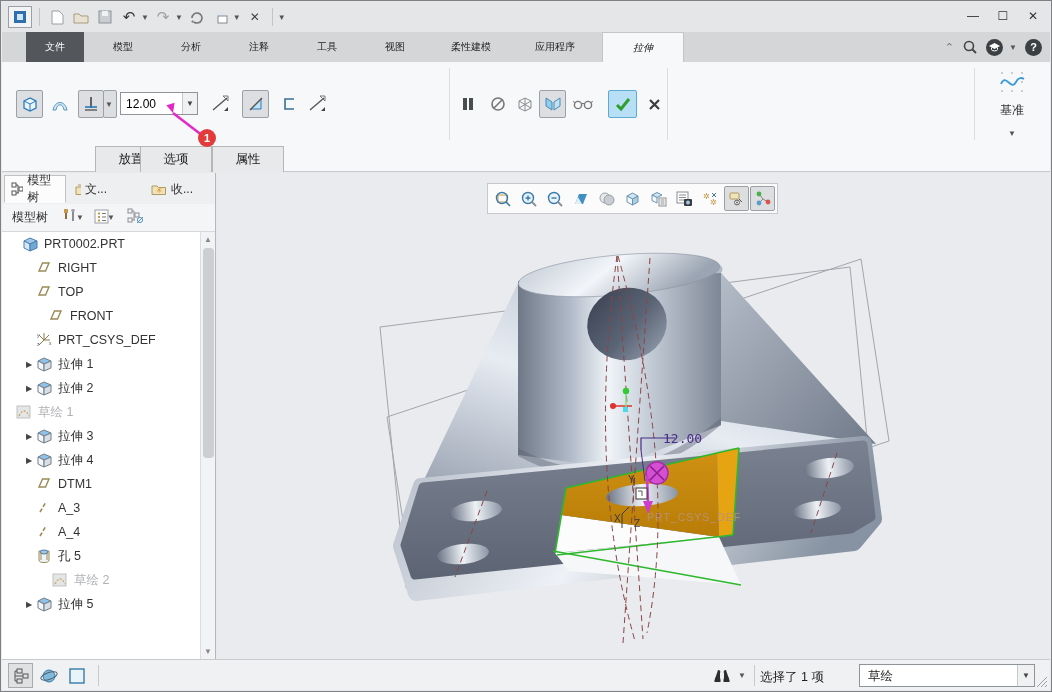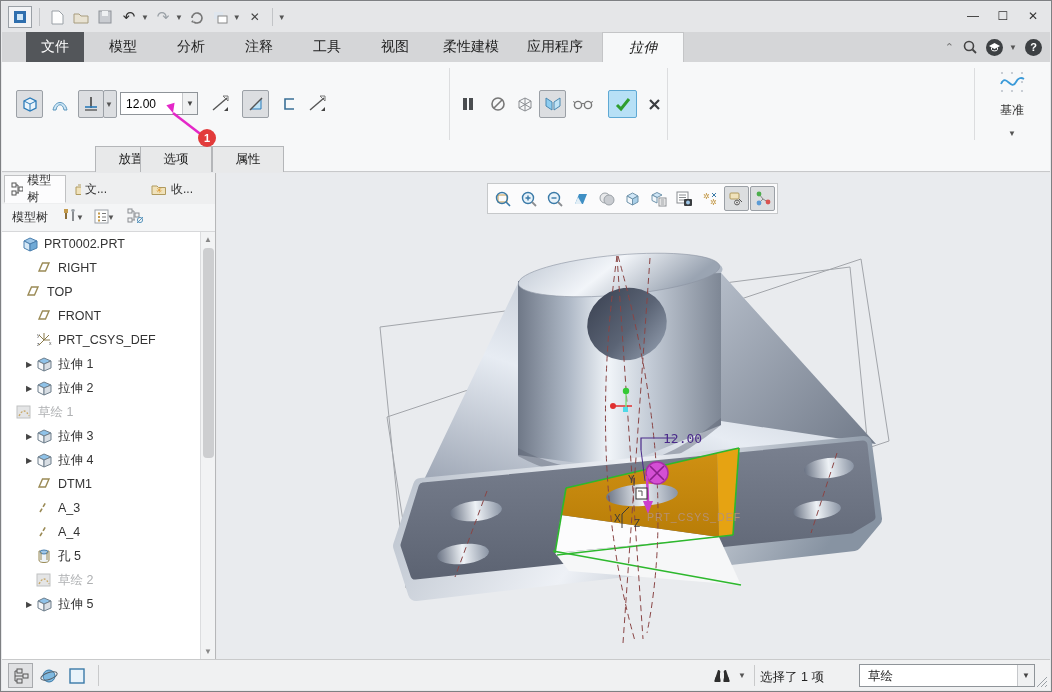--- a/index.html
+++ b/index.html
@@ -12,21 +12,21 @@
   .qat-btn { width:20px; height:20px; display:flex; align-items:center; justify-content:center; border:1px solid transparent; border-radius:2px; }
   .app-icon-box { width:24px; height:22px; border:1px solid #9aa0a6; background:#f2f3f5; display:flex; align-items:center; justify-content:center; }
   .vsep { width:1px; height:18px; background:#c2c4c7; margin:0 3px; }
   .dd { font-size:8px; color:#555; margin-left:-2px; }
   #title-text { position:absolute; top:7px; left:0; width:100%; text-align:center; font-size:12.5px; color:#222; pointer-events:none; }
   .wincontrols { position:absolute; right:8px; top:5px; display:flex; gap:12px; }
   .winbtn { width:18px; height:18px; display:flex; align-items:center; justify-content:center; font-size:12px; color:#333; }
 
   
   #tabstrip { position:absolute; left:1px; top:31px; width:1048px; height:30px; background:#d5d6d8; }
-  .rtab { position:absolute; top:0; height:30px; display:flex; align-items:center; justify-content:center; font-size:14px; color:#222; }
+  .rtab { position:absolute; top:0; height:30px; display:flex; align-items:center; justify-content:center; font-size:10px; color:#222; }
   .rtab.file { background:#53565a; color:#fff; }
   .rtab.active { background:#f7f8f9; font-style:italic; border:1px solid #c4c5c7; border-bottom:none; }
   .strip-icons { position:absolute; right:8px; top:0; height:30px; display:flex; align-items:center; gap:8px; }
   .circle-ico { width:17px; height:17px; border-radius:50%; background:#3d4043; color:#fff; font-size:11px; display:flex; align-items:center; justify-content:center; font-weight:bold; }
 
   
   #ribbon { position:absolute; left:1px; top:61px; width:1048px; height:84px; background:#f7f8f9; }
   .rib-sep { position:absolute; top:6px; height:72px; width:1px; background:#dcdddf; }
   .dash-btn { position:absolute; top:28px; height:28px; display:flex; align-items:center; justify-content:center; border:1px solid transparent; border-radius:2px; background:transparent; }
   .dash-btn.pressed { background:#dcdee1; border-color:#9ba0a6; }
@@ -371,28 +371,28 @@
             </svg></span>
           <span>PRT0002.PRT</span>
         </div>
         <div class="trow" style="padding-left: 20px;">
           <span class="arrow"></span>
           <span class="ticon"><svg width="16" height="14">
               <polygon points="3,11 6.5,3 13,3 9.5,11" fill="none" stroke="#9a8a55" stroke-width="1.4"></polygon>
             </svg></span>
           <span>RIGHT</span>
         </div>
-        <div class="trow" style="padding-left: 9px;">
+        <div class="trow" style="padding-left: 20px;">
           <span class="arrow"></span>
           <span class="ticon"><svg width="16" height="14">
               <polygon points="3,11 6.5,3 13,3 9.5,11" fill="none" stroke="#9a8a55" stroke-width="1.4"></polygon>
             </svg></span>
           <span>TOP</span>
         </div>
-        <div class="trow" style="padding-left: 20px;">
+        <div class="trow" style="padding-left: 32px;">
           <span class="arrow"></span>
           <span class="ticon"><svg width="16" height="14">
               <polygon points="3,11 6.5,3 13,3 9.5,11" fill="none" stroke="#9a8a55" stroke-width="1.4"></polygon>
             </svg></span>
           <span>FRONT</span>
         </div>
         <div class="trow" style="padding-left: 20px;">
           <span class="arrow"></span>
           <span class="ticon"><svg width="16" height="15">
               <line x1="8" y1="8" x2="8" y2="1" stroke="#8a7a4a"></line>
@@ -473,21 +473,21 @@
         </div>
         <div class="trow" style="padding-left: 20px;">
           <span class="arrow"></span>
           <span class="ticon"><svg width="16" height="15">
               <path d="M3,3 h10 v9 a5,2.5 0 0 1 -10,0 z" fill="#eef4f9" stroke="#9a8a55"></path>
               <ellipse cx="8" cy="4" rx="4" ry="2" fill="#9fc7e8" stroke="#4a7fae"></ellipse>
               <path d="M5,4 v8 M11,4 v8" stroke="#9a8a55"></path>
             </svg></span>
           <span>孔 5</span>
         </div>
-        <div class="trow suppressed" style="padding-left: 20px;">
+        <div class="trow suppressed" style="padding-left: 20px; margin-left: 16px;">
           <span class="arrow"></span>
           <span class="ticon"><svg width="16" height="15">
               <rect x="1" y="2" width="13" height="12" fill="#e4e5e6" stroke="#c0c1c2"></rect>
               <path d="M3,12 Q8,2 13,12" fill="none" stroke="#c9a96a" stroke-width="1.4" stroke-dasharray="2,1.5"></path>
             </svg></span>
           <span>草绘 2</span>
         </div>
         <div class="trow" style="padding-left: 20px;">
           <span class="arrow">▶</span>
           <span class="ticon"><svg width="17" height="16">

